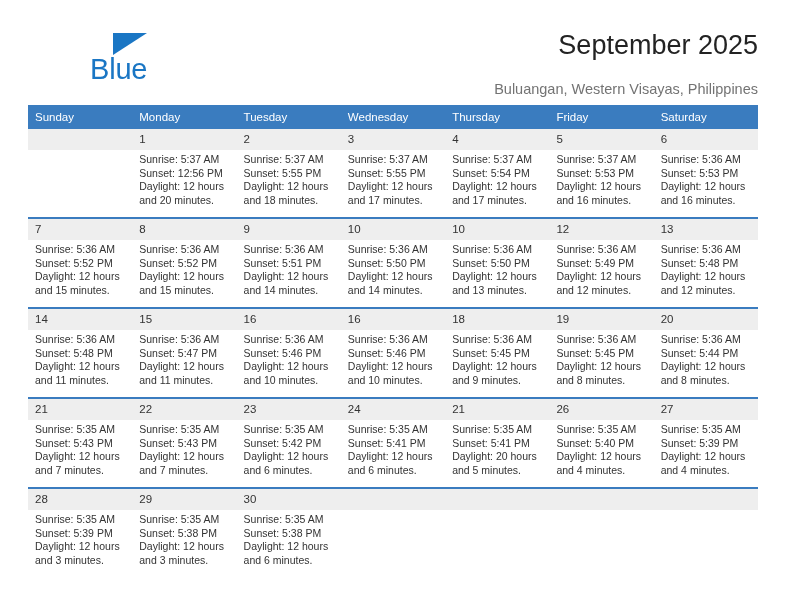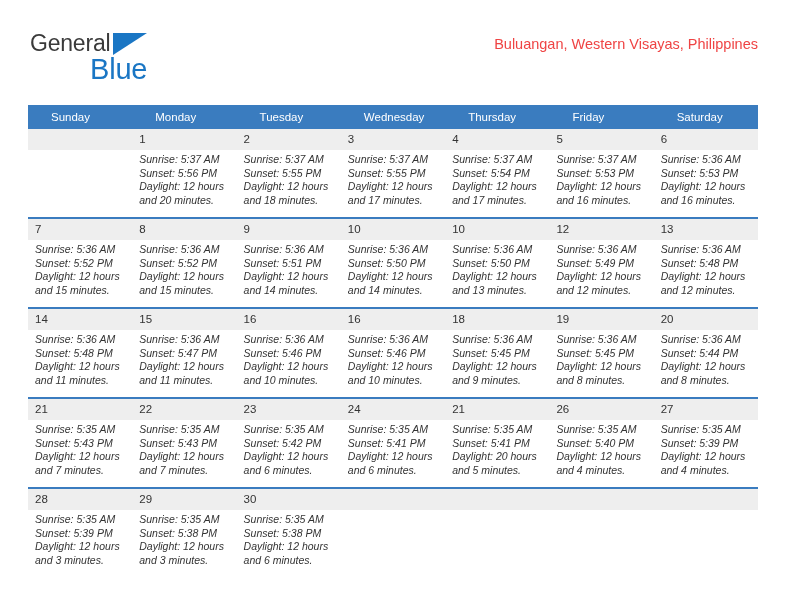--- a/index.html
+++ b/index.html
@@ -70,43 +70,43 @@
     text-align: right;
   }
   .cal-title {
     font-size: 27px;
     font-weight: normal;
     color: #232323;
     line-height: 34px;
     white-space: nowrap;
   }
   .cal-subtitle {
-    margin-top: 7px;
+    margin-top: 18px;
     font-size: 14.5px;
-    color: #ef4444;
+    color: #737373;
     line-height: 18px;
     white-space: nowrap;
   }
 
   
   .calendar {
     position: absolute;
     left: 28px;
     top: 105px;
     width: 730px;
     border-collapse: collapse;
     table-layout: fixed;
   }
   .calendar th {
     background: #3a7cbf;
     color: #ffffff;
     font-weight: normal;
     font-size: 11.5px;
     text-align: left;
-    padding: 5px 0 5px 23px;
+    padding: 5px 0 5px 7px;
     line-height: 14px;
     border: none;
   }
   .calendar td {
     vertical-align: top;
     padding: 0;
     border-top: 2px solid #3a7cbf;
     height: 88px;
     background: #ffffff;
   }
@@ -122,43 +122,42 @@
     min-height: 15px;
   }
   .daynum.empty {
     color: transparent;
   }
   .details {
     padding: 3px 5px 0 7px;
     font-size: 10.5px;
     line-height: 13.5px;
     color: #333333;
-    font-style: italic;
   }
   .details div {
     white-space: nowrap;
   }
   .details .daylight {
     white-space: normal;
   }
 </style>
 </head>
 <body>
 
 <div class="page">
 
   <div class="header">
 
     <div class="brand">
-      <span class="brand-general">General</span>
       <span class="brand-triangle"></span>
       <span class="brand-blue">Blue</span>
     </div>
 
     <div class="title-block">
+      <div class="cal-title">September 2025</div>
       <div class="cal-subtitle">Buluangan, Western Visayas, Philippines</div>
     </div>
 
   </div>
 
   <table class="calendar">
     <thead>
       <tr>
         <th>Sunday</th>
         <th>Monday</th>
@@ -171,21 +170,21 @@
     </thead>
     <tbody>
         <tr class="week-row">
           <td class="blank">
             <div class="daynum empty">&nbsp;</div>
           </td>
           <td>
             <div class="daynum">1</div>
             <div class="details">
               <div>Sunrise: 5:37 AM</div>
-              <div>Sunset: 5:56 PM</div>
+              <div>Sunset: 12:56 PM</div>
               <div class="daylight">Daylight: 12 hours and 20 minutes.</div>
             </div>
           </td>
           <td>
             <div class="daynum">2</div>
             <div class="details">
               <div>Sunrise: 5:37 AM</div>
               <div>Sunset: 5:55 PM</div>
               <div class="daylight">Daylight: 12 hours and 18 minutes.</div>
             </div>

